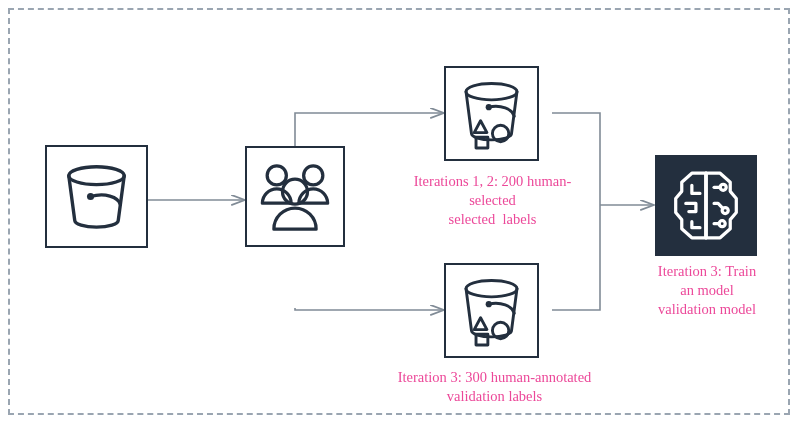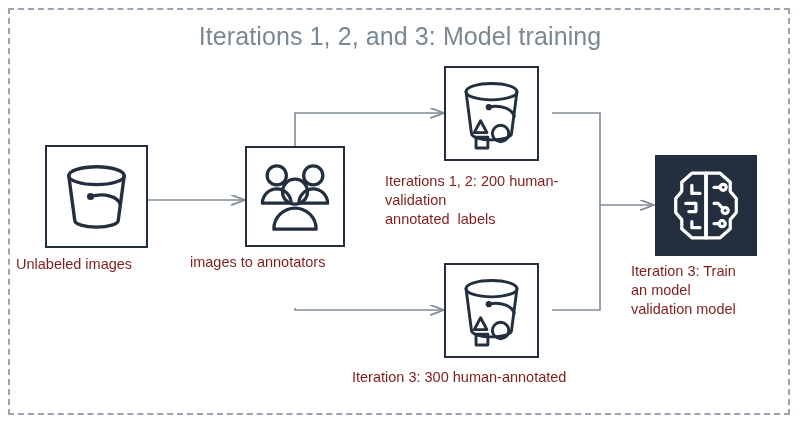--- a/index.html
+++ b/index.html
@@ -51,42 +51,42 @@
     box-sizing: border-box;
   }
   .iconbox svg, .modelbox svg {
     display: block;
     width: 100%;
     height: 100%;
   }
   
   .caption {
     position: absolute;
-    text-align: left;
-    color: #7f1d1d;
+    text-align: center;
+    color: #ec4899;
     font-size: 14.5px;
     line-height: 19px;
+    font-family: Liberation Serif, serif;
   }
   #svg-connectors {
     position: absolute;
     left: 0;
     top: 0;
     width: 800px;
     height: 425px;
     pointer-events: none;
   }
 </style>
 </head>
 <body>
 
 <div id="canvas">
 
   <div id="frame"></div>
 
-  <div id="title">Iterations 1, 2, and 3: Model training</div>
 
   <svg id="svg-connectors" viewBox="0 0 800 425" xmlns="http://www.w3.org/2000/svg">
     <defs>
       <marker id="arrowhead" markerWidth="9" markerHeight="9" refX="8" refY="3.2" orient="auto" markerUnits="strokeWidth">
         <path d="M0,0 L8.5,3.2 L0,6.4" fill="none" stroke="#808b96" stroke-width="1.1"></path>
       </marker>
     </defs>
 
     <line x1="148" y1="200" x2="244" y2="200" stroke="#808b96" stroke-width="1.6" marker-end="url(#arrowhead)"></line>
 
@@ -104,72 +104,71 @@
   <div class="iconbox" style="left:45px; top:145px; width:103px; height:103px;">
     <svg viewBox="0 0 100 100">
       <g fill="none" stroke="#232f3e" stroke-width="3.4" stroke-linecap="round" stroke-linejoin="round">
         <ellipse cx="50" cy="29" rx="28" ry="9"></ellipse>
         <path d="M22,29 L28,74 a22,7 0 0 0 44,0 L78,29"></path>
         <path d="M44,50 C58,46 72,50 74,58"></path>
         <circle cx="44" cy="50" r="3.6" fill="#232f3e" stroke="none"></circle>
       </g>
     </svg>
   </div>
-  <div class="caption" style="left:16px; top:255px; width:160px;">Unlabeled images</div>
 
   <div class="iconbox" style="left:245px; top:146px; width:100px; height:101px;">
     <svg viewBox="0 0 100 100">
       <g fill="none" stroke="#232f3e" stroke-width="3.4" stroke-linecap="round" stroke-linejoin="round">
         <circle cx="31" cy="28" r="10"></circle>
         <path d="M16,57 a15,15 0 0 1 30,0 Z"></path>
         <circle cx="69" cy="28" r="10"></circle>
         <path d="M54,57 a15,15 0 0 1 30,0 Z"></path>
         <circle cx="50" cy="45" r="13"></circle>
         <path d="M28,84 a22,22 0 0 1 44,0 Z"></path>
       </g>
     </svg>
   </div>
   <div class="caption" style="left:190px; top:253px; width:210px;">
-    <div>images to annotators</div>
   </div>
 
   <div class="iconbox" style="left:444px; top:66px; width:95px; height:95px;">
     <svg viewBox="0 0 100 100">
       <g fill="none" stroke="#232f3e" stroke-width="3.2" stroke-linecap="round" stroke-linejoin="round">
         <ellipse cx="50" cy="26" rx="28" ry="9"></ellipse>
         <path d="M22,26 L28,72 a22,7 0 0 0 44,0 L78,26"></path>
         <path d="M47,43 C60,40 73,45 75,53"></path>
         <circle cx="47" cy="43" r="3.4" fill="#232f3e" stroke="none"></circle>
         <path d="M38,58 L31,71 L45,71 Z"></path>
         <rect x="33" y="76" width="13" height="12"></rect>
         <circle cx="60" cy="72" r="9"></circle>
       </g>
     </svg>
   </div>
   <div class="caption" style="left:385px; top:172px; width:215px;">
     <div>Iterations 1, 2: 200 human-</div>
-    <div>validation</div>
-    <div style="white-space:pre;">annotated  labels</div>
+    <div>selected</div>
+    <div style="white-space:pre;">selected  labels</div>
   </div>
 
   <div class="iconbox" style="left:444px; top:263px; width:95px; height:95px;">
     <svg viewBox="0 0 100 100">
       <g fill="none" stroke="#232f3e" stroke-width="3.2" stroke-linecap="round" stroke-linejoin="round">
         <ellipse cx="50" cy="26" rx="28" ry="9"></ellipse>
         <path d="M22,26 L28,72 a22,7 0 0 0 44,0 L78,26"></path>
         <path d="M47,43 C60,40 73,45 75,53"></path>
         <circle cx="47" cy="43" r="3.4" fill="#232f3e" stroke="none"></circle>
         <path d="M38,58 L31,71 L45,71 Z"></path>
         <rect x="33" y="76" width="13" height="12"></rect>
         <circle cx="60" cy="72" r="9"></circle>
       </g>
     </svg>
   </div>
   <div class="caption" style="left:352px; top:368px; width:285px;">
     <div>Iteration 3: 300 human-annotated</div>
+    <div>validation labels</div>
   </div>
 
   <div class="modelbox" style="left:655px; top:155px; width:102px; height:101px;">
     <svg viewBox="0 0 100 100">
       <g fill="none" stroke="#ffffff" stroke-width="3.2" stroke-linecap="round" stroke-linejoin="round">
 
         <path d="M50,18 L36,18 L26,27 L26,36 L20,43 L20,57 L26,64 L26,73 L36,82 L50,82 Z"></path>
         <path d="M50,18 L64,18 L74,27 L74,36 L80,43 L80,57 L74,64 L74,73 L64,82 L50,82 Z"></path>
         <line x1="50" y1="18" x2="50" y2="82"></line>
 

